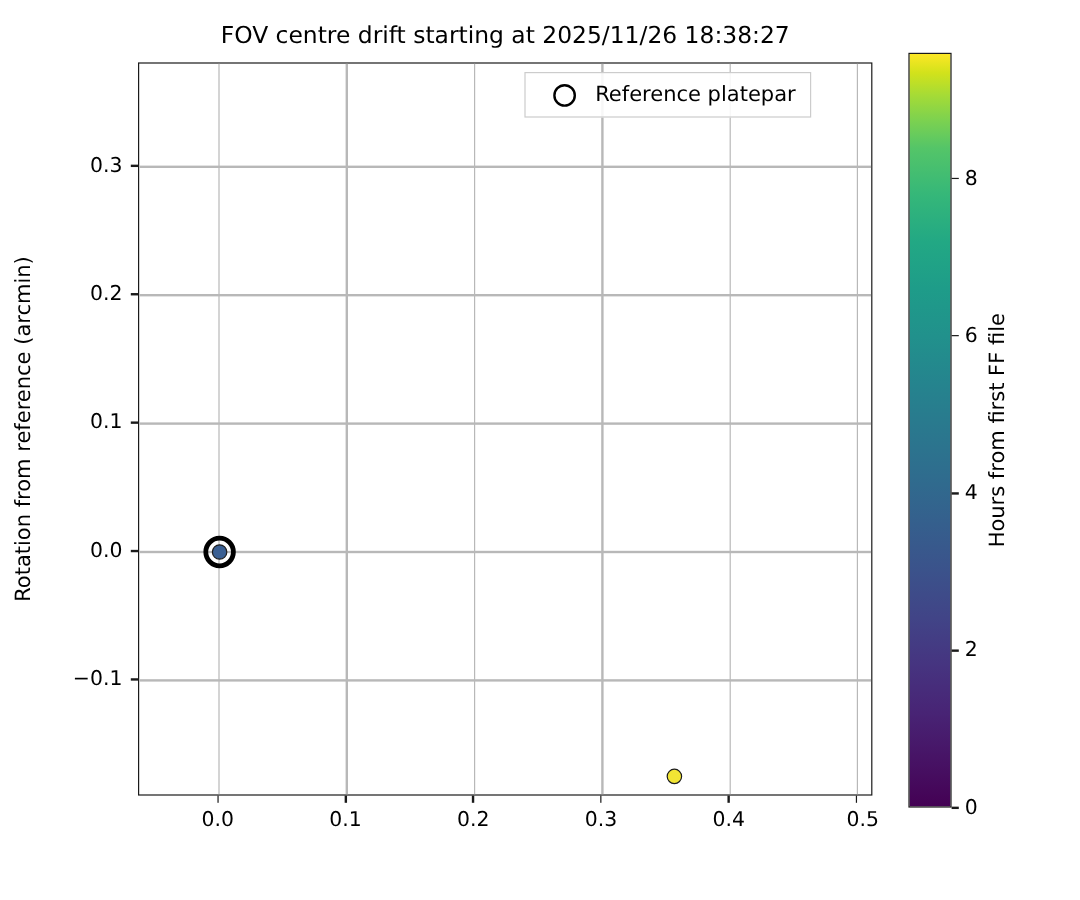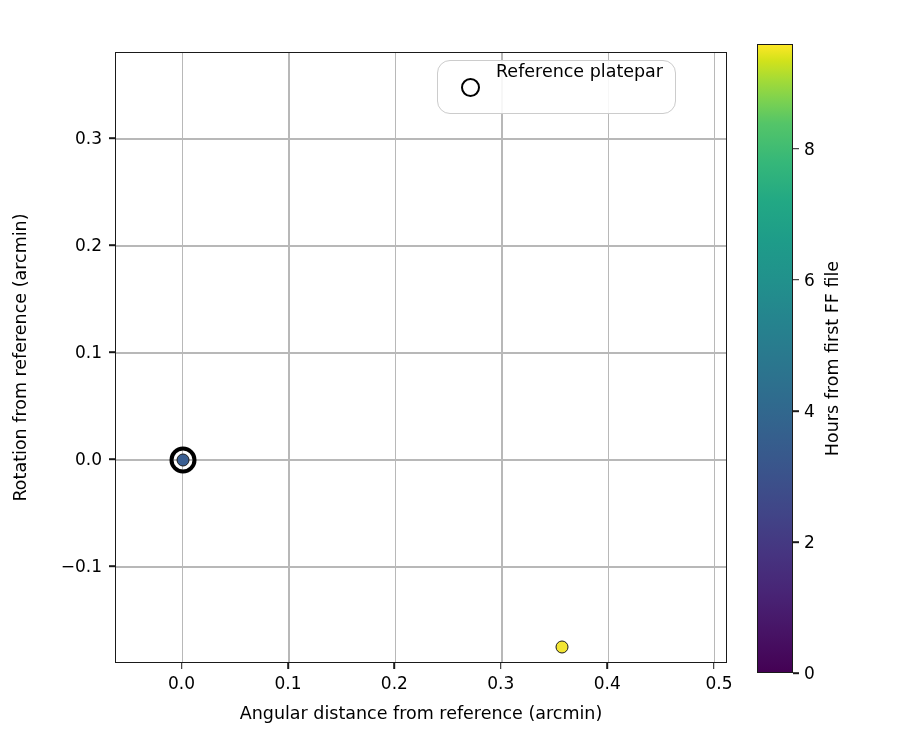--- a/index.html
+++ b/index.html
@@ -138,25 +138,26 @@
     font-size: 17.5px;
     line-height: 24px;
     white-space: nowrap;
   }
 
   
   #legend {
     position: absolute;
     left: 437px;
     top: 60px;
-    height: 54px;
+    height: 38px;
     background: rgba(255,255,255,0.88);
     border: 1px solid #cccccc;
-    border-radius: 13px;
+    border-radius: 0;
     display: flex;
+    align-items: center;
     padding: 0 12px 0 10px;
     box-sizing: border-box;
   }
   #legend-marker-box {
     width: 44px;
     display: flex;
     justify-content: center;
     align-items: center;
   }
   .legend-circle {
@@ -240,20 +241,21 @@
     font-size: 17.5px;
     line-height: 24px;
     white-space: nowrap;
   }
 </style>
 </head>
 <body>
 
 <div id="figure">
 
+  <div id="chart-title">FOV centre drift starting at 2025/11/26 18:38:27</div>
 
   <div id="plot-area">
 
   <div class="gridline-v" style="left: 65.8217px;"></div>
       <div class="gridline-v" style="left: 172.257px;"></div>
       <div class="gridline-v" style="left: 278.691px;"></div>
       <div class="gridline-v" style="left: 385.126px;"></div>
       <div class="gridline-v" style="left: 491.561px;"></div>
       <div class="gridline-v" style="left: 597.996px;"></div>
       <div class="gridline-h" style="top: 513.46px;"></div>
@@ -284,21 +286,20 @@
       <div class="tick-y" style="left: 109px; top: 459.155px;"></div>
       <div class="ticklabel-y" style="left: -3px; width: 105px; top: 459.155px;">0.0</div>
       <div class="tick-y" style="left: 109px; top: 352.15px;"></div>
       <div class="ticklabel-y" style="left: -3px; width: 105px; top: 352.15px;">0.1</div>
       <div class="tick-y" style="left: 109px; top: 245.144px;"></div>
       <div class="ticklabel-y" style="left: -3px; width: 105px; top: 245.144px;">0.2</div>
       <div class="tick-y" style="left: 109px; top: 138.139px;"></div>
       <div class="ticklabel-y" style="left: -3px; width: 105px; top: 138.139px;">0.3</div>
     </div>
 
-  <div id="xlabel">Angular distance from reference (arcmin)</div>
   <div id="ylabel">Rotation from reference (arcmin)</div>
 
   <div id="legend">
     <div id="legend-marker-box">
       <div class="legend-circle"></div>
     </div>
     <div id="legend-label">Reference platepar</div>
   </div>
 
   <div id="colorbar-wrap">

